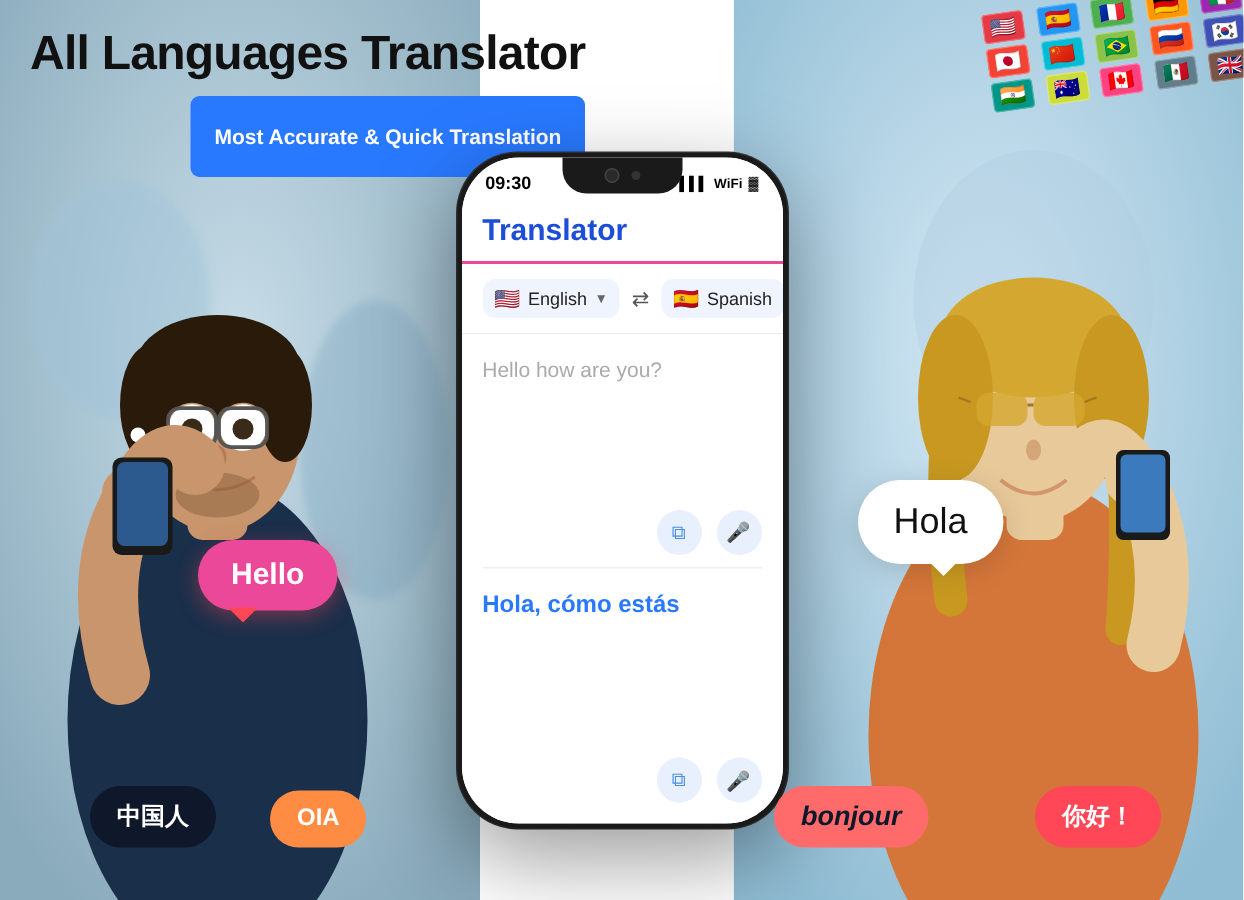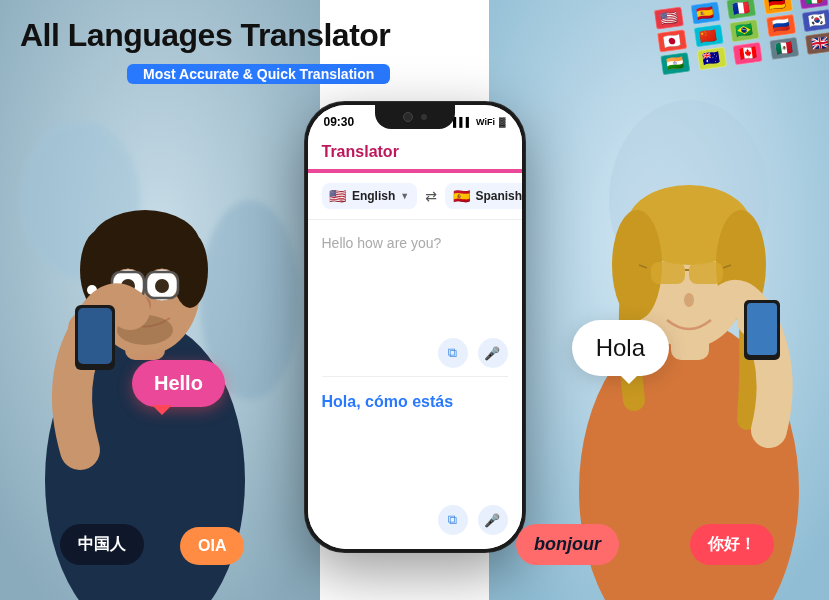--- a/index.html
+++ b/index.html
@@ -35,21 +35,21 @@
       line-height: 1.2;
       letter-spacing: -0.5px;
     }
 
     .subtitle-badge {
       display: inline-block;
       background: #2979ff;
       color: #fff;
       font-size: 14px;
       font-weight: 600;
-      padding: 2px 16px;
+      padding: 19px 16px;
       border-radius: 6px;
       margin-top: 10px;
     }
 
     
     .flags-corner {
       position: absolute;
       top: 0;
       right: 0;
       width: 200px;
@@ -140,24 +140,24 @@
     .notch-dot {
       width: 6px; height: 6px;
       background: #333;
       border-radius: 50%;
     }
 
     
     .app-header {
       background: #fff;
       padding: 8px 14px;
-      font-size: 16px;
+      font-size: 20px;
       font-weight: 700;
-      color: #be185d;
-      border-bottom: 4px solid #ec4899;
+      color: #1d4ed8;
+      border-bottom: 2px solid #ec4899;
     }
 
     .lang-selector {
       background: #fff;
       padding: 10px 14px;
       display: flex;
       align-items: center;
       gap: 8px;
       border-bottom: 1px solid #eee;
     }
@@ -172,21 +172,21 @@
       background: #f0f4ff;
       padding: 5px 8px;
       border-radius: 8px;
       flex: 1;
     }
 
     .lang-flag {
       font-size: 14px;
     }
 
-    .lang-name { font-size: 12px; color: #222; font-weight: 700; }
+    .lang-name { font-size: 12px; color: #222; font-weight: 400; }
     .lang-arrow { font-size: 9px; color: #666; margin-left: auto; }
 
     .swap-icon {
       color: #555;
       font-size: 14px;
       flex-shrink: 0;
     }
 
     .translation-area {
       flex: 1;

